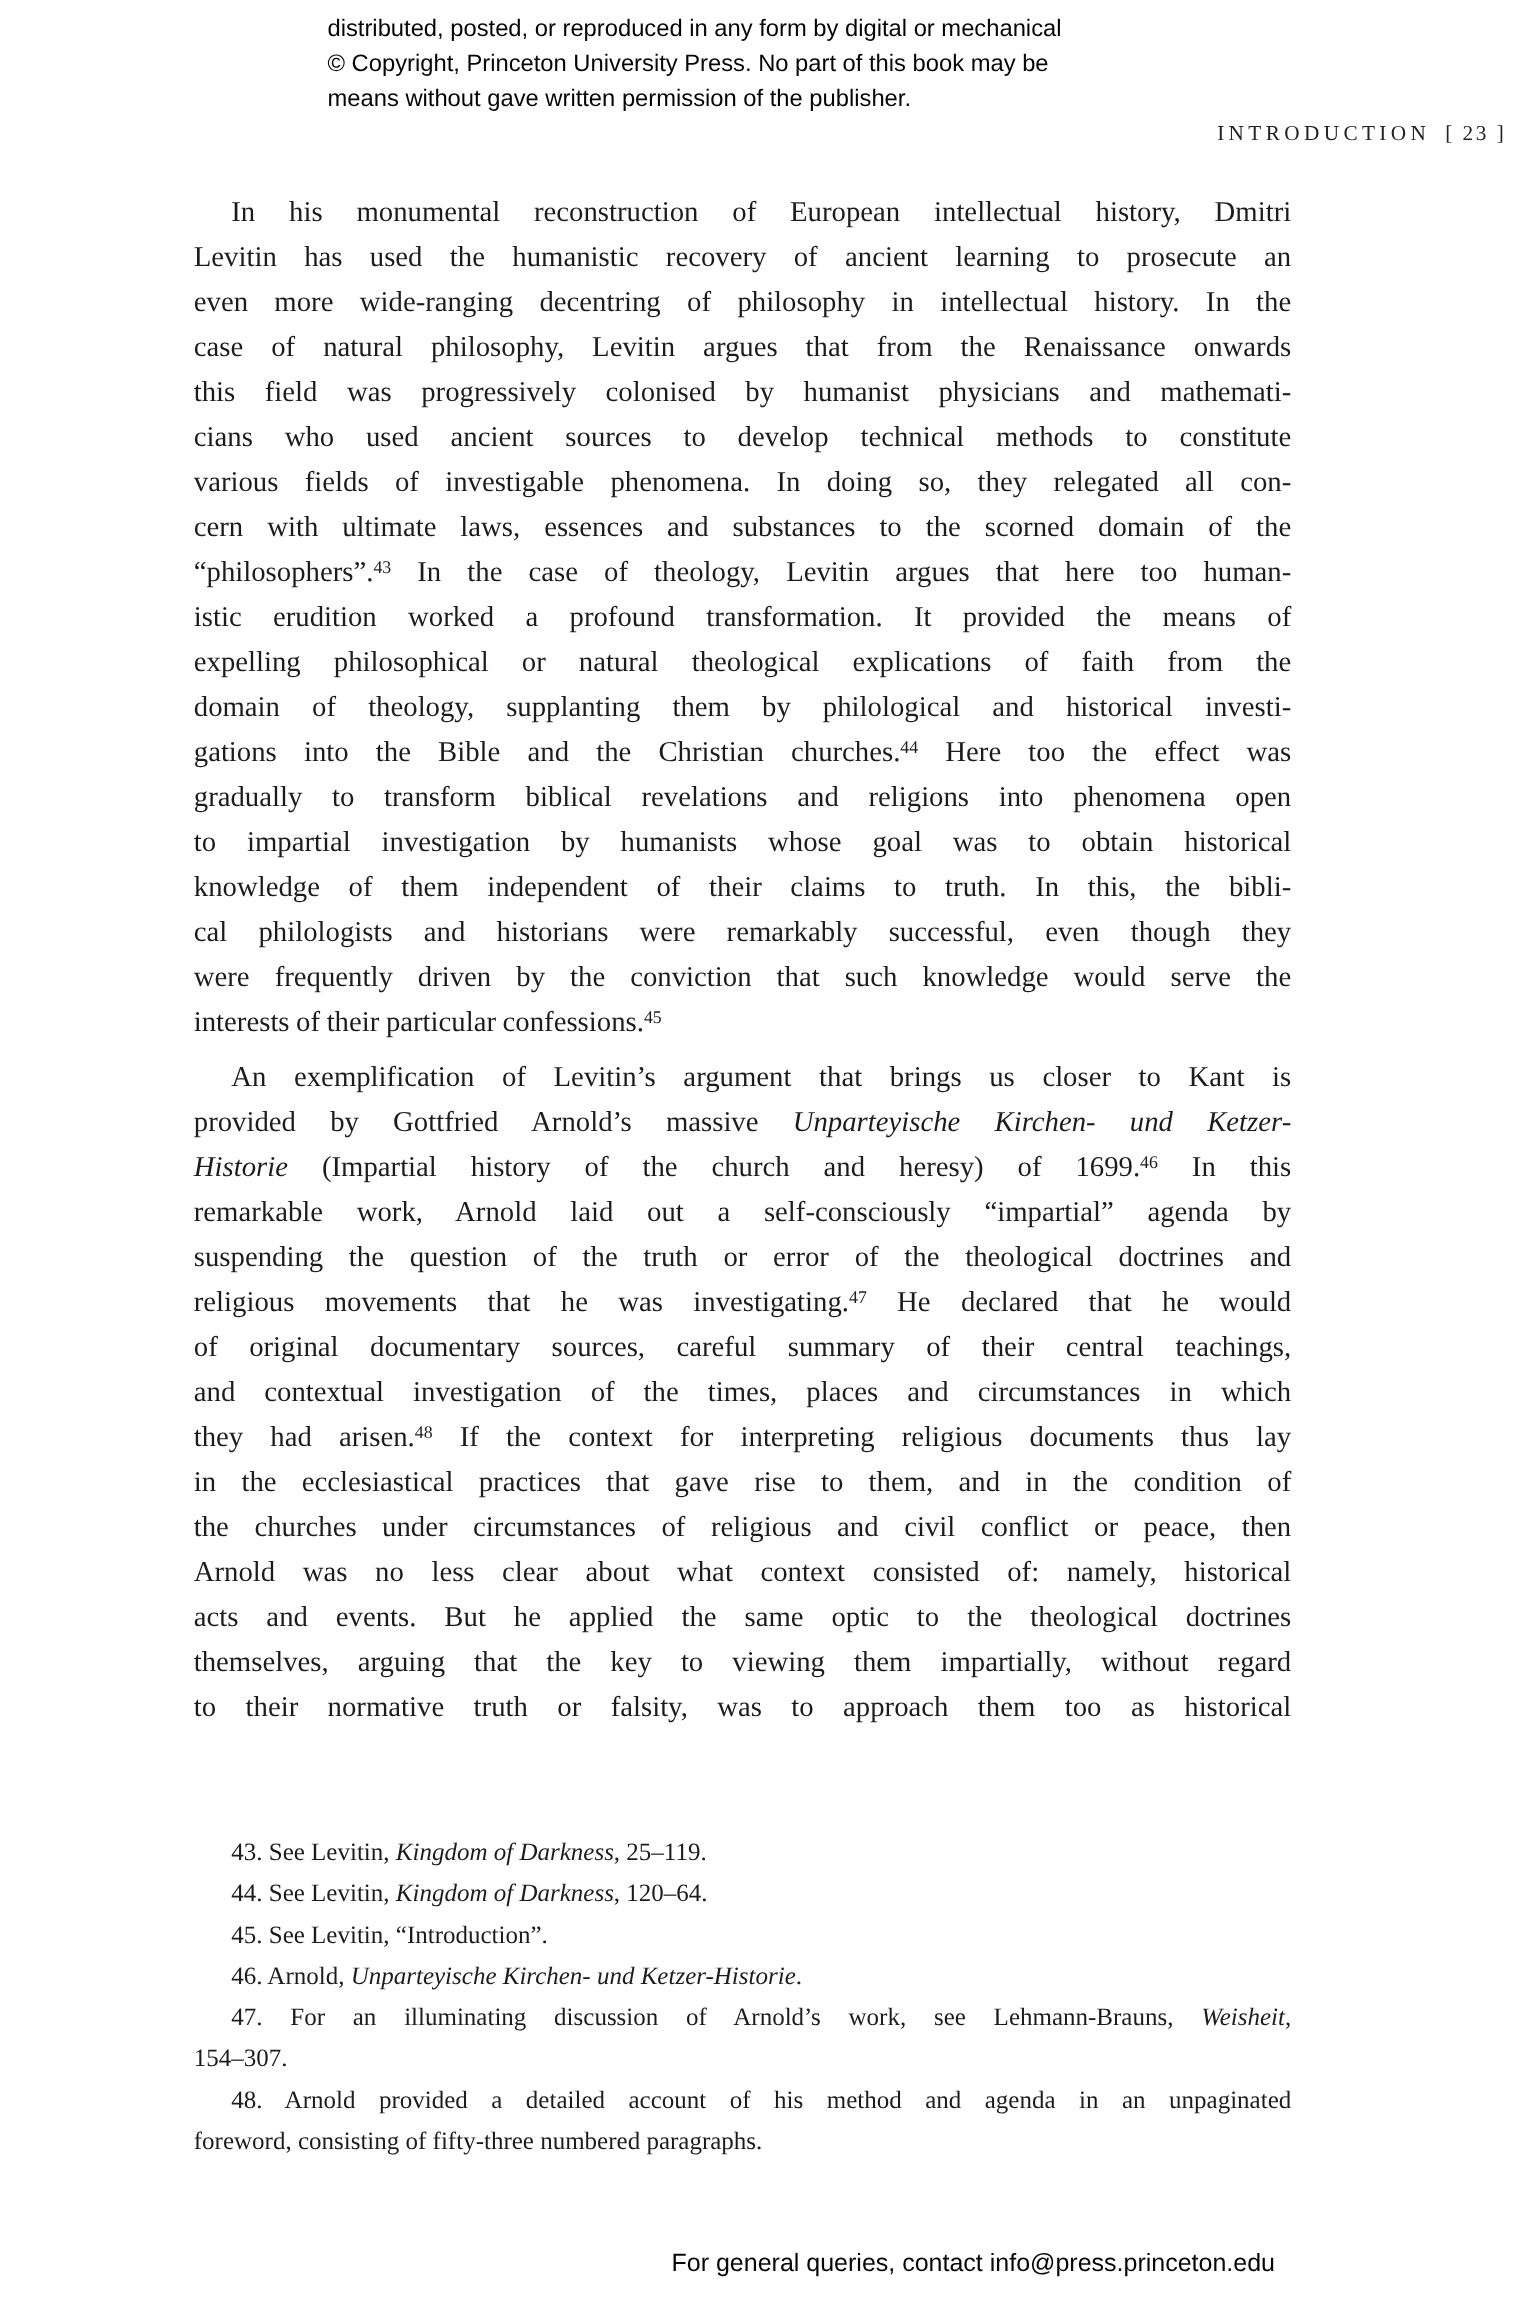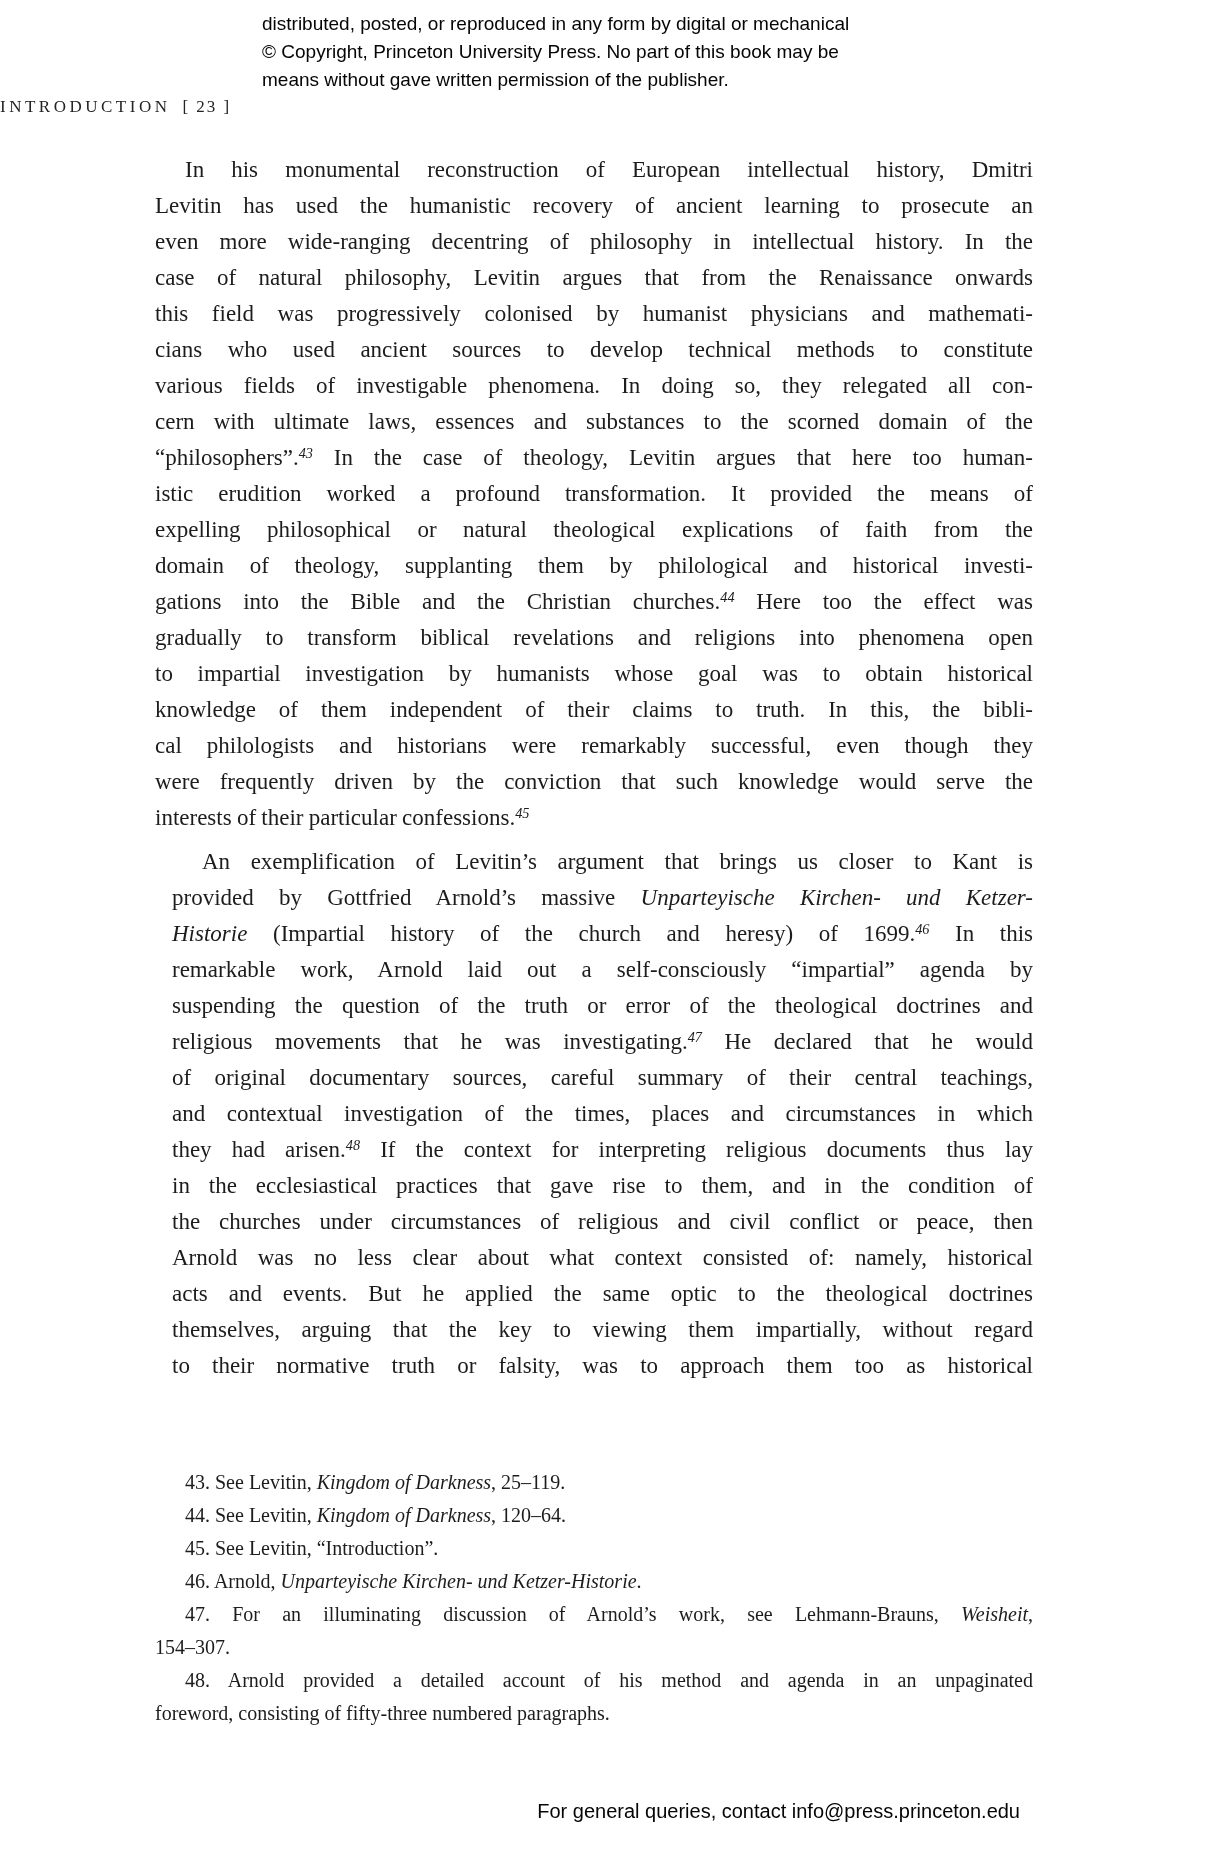--- a/index.html
+++ b/index.html
@@ -11,41 +11,41 @@
     color:#1c1c1c;
     overflow:hidden;
   }
   .copyright {
     position:absolute; left:262px; top:10px;
     font-family:"Liberation Sans", sans-serif;
     font-size:19px; line-height:28px; color:#050505;
   }
   .running-header {
     position:absolute; top:97px; left:0; width:1205px;
-    text-align:left;
+    text-align:right;
     font-size:17px; color:#232323;
   }
   .rh-title { letter-spacing:3.5px; }
   .rh-page  { letter-spacing:2px; margin-left:12px; }
   .body-text {
     position:absolute; left:155px; top:152px; width:878px;
     font-size:23px; line-height:36px; color:#1c1c1c;
     word-spacing:-0.5px;
   }
-  .body-text .para + .para { margin-top:8px;margin-left:17px; }
+  .body-text .para + .para { margin-top:8px; }
   .footnotes {
     position:absolute; left:155px; top:1466px; width:878px;
     font-size:20px; line-height:33px; color:#1c1c1c;
   }
   .bl { text-align:justify; text-align-last:justify; }
   .bl.noj { text-align:last; text-align-last:left; }
   .bl.ind { padding-left:30px; }
   .bl sup {
     font-size:0.62em; line-height:0;
-    vertical-align:baseline; position:relative; top:-0.48em;font-style:italic;
+    vertical-align:baseline; position:relative; top:-0.48em;
   }
   .footer {
     position:absolute; top:1800px; left:0; width:1020px;
     text-align:right;
     font-family:"Liberation Sans", sans-serif;
     font-size:20px; color:#050505;
   }
 </style>
 </head>
 <body>

